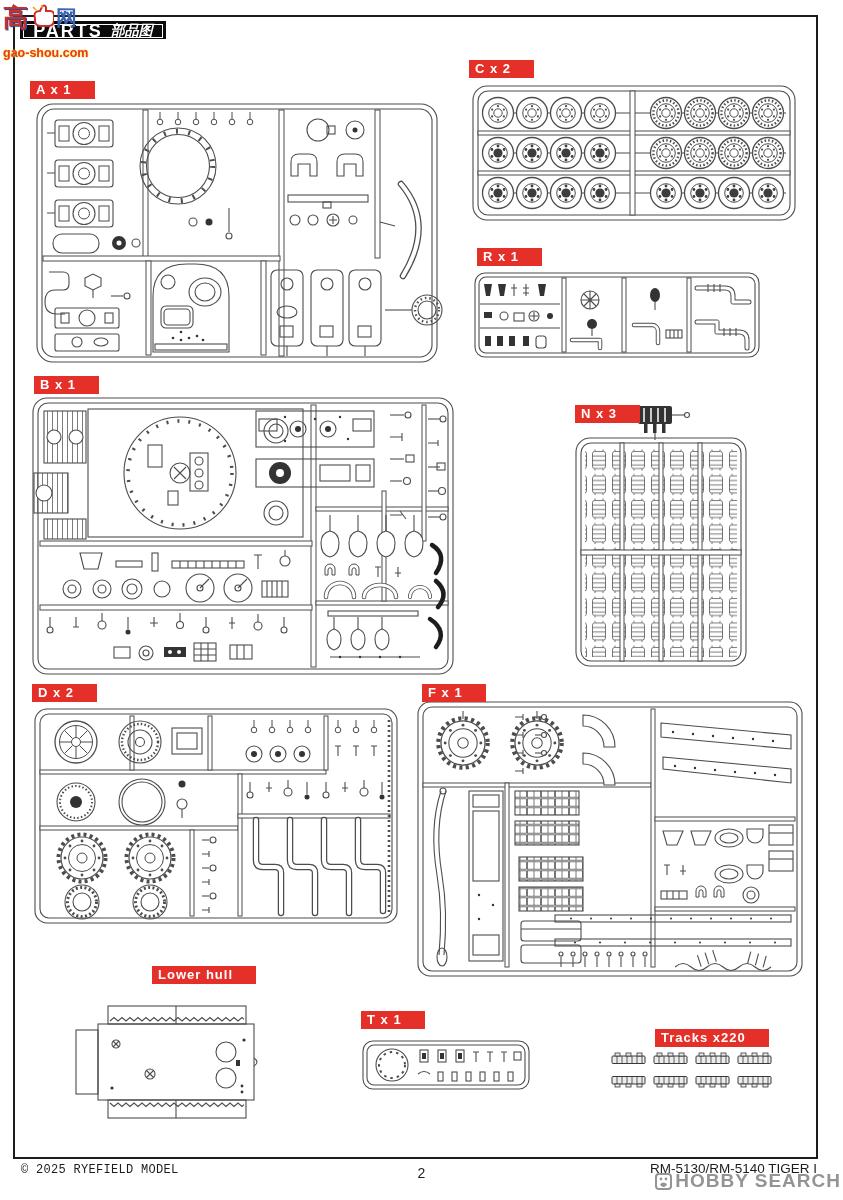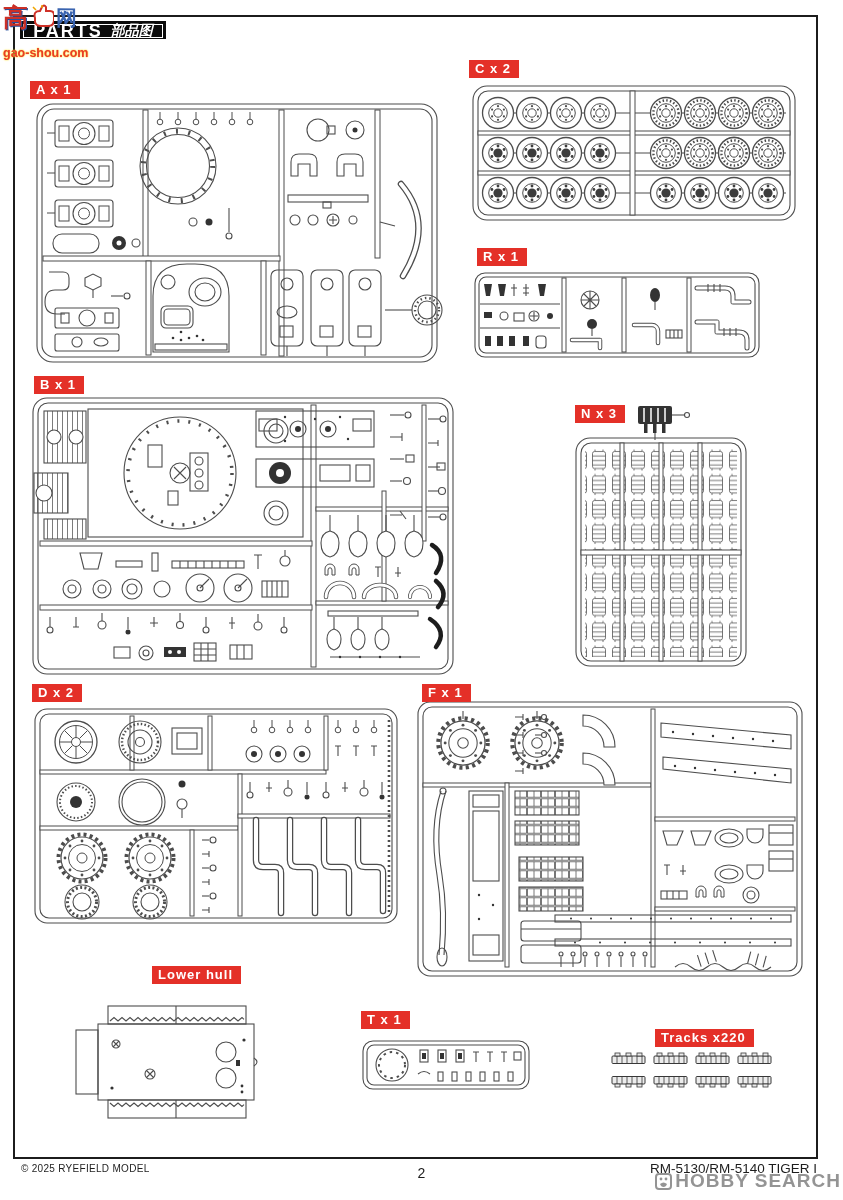--- a/index.html
+++ b/index.html
@@ -5,38 +5,38 @@
   html,body{margin:0;padding:0;background:#e9e9e9;}
   .page{position:relative;width:843px;height:1200px;background:#ffffff;margin:0 auto;
         font-family:"Liberation Sans",sans-serif;overflow:hidden;}
   .abs{position:absolute;}
   .frame{position:absolute;left:13px;top:15px;width:801px;height:1140px;border:2px solid #1c1c1c;}
   .header{position:absolute;left:20px;top:21px;width:146px;height:18px;background:#0b0b0b;padding:3px;box-sizing:border-box;z-index:3;}
   .header-inner{height:100%;border:1.5px solid #ffffff;display:flex;align-items:center;justify-content:center;gap:8px;color:#fff;}
   .h-en{font-size:18px;font-weight:bold;letter-spacing:2px;}
   .h-cn{font-size:14px;font-weight:bold;font-style:italic;}
   .tag{position:absolute;background:#e43028;color:#ffffff;font-size:13px;font-weight:bold;
-       padding:1px 8px 2px 6px;letter-spacing:1px;white-space:nowrap;z-index:2;}
+       padding:1px 23px 2px 6px;letter-spacing:1px;white-space:nowrap;z-index:2;}
   
   .l{fill:none;stroke:#4d4d4d;stroke-width:1.1;}
   .o{fill:#ffffff;stroke:#4d4d4d;stroke-width:1.1;}
   .s{stroke:#4d4d4d;stroke-width:1.1;}
   .r{fill:#ffffff;stroke:#4d4d4d;stroke-width:1;}
   .d{fill:#333333;stroke:none;}
   .tk{fill:none;stroke:#4d4d4d;stroke-width:6.5;stroke-linejoin:round;stroke-linecap:round;}
   .tw{fill:none;stroke:#ffffff;stroke-width:4;stroke-linecap:round;}
   .cable{fill:none;stroke:#1d1d1d;stroke-width:4.5;stroke-linecap:round;}
   
   .wm-gao{position:absolute;left:3px;top:4px;z-index:5;line-height:1;}
   .wm-row{display:flex;align-items:center;gap:2px;}
   .gao{color:#cc3027;font-size:25px;font-weight:bold;text-shadow:1px 1px 0 #27509e;}
   .wang{color:#3a64b0;font-size:21px;font-weight:bold;}
   .gaourl{color:#e8392b;font-size:12.5px;font-weight:bold;margin-top:17px;
           text-shadow:0 0 2px #ffe23e,0 0 1px #ffd700;}
-  .footer-copy{position:absolute;left:21px;top:1163px;font-size:10px;color:#1d1d1d;letter-spacing:0.3px;}
+  .footer-copy{position:absolute;left:21px;top:1163px;font-size:12px;color:#1d1d1d;letter-spacing:0.3px;font-family:Liberation Mono, monospace;}
   .footer-page{position:absolute;left:0;right:0;top:1165px;text-align:center;font-size:14px;color:#1d1d1d;}
   .footer-kit{position:absolute;right:26px;top:1161px;font-size:13.5px;color:#1d1d1d;z-index:1;}
   .wm-hobby{position:absolute;right:2px;top:1170px;display:flex;align-items:center;gap:3px;z-index:2;
             color:#8c8c8c;font-size:19px;font-weight:bold;letter-spacing:1px;opacity:0.92;text-align:right;}
 </style>
 </head>
 <body>
 
 <div class="page">
 

